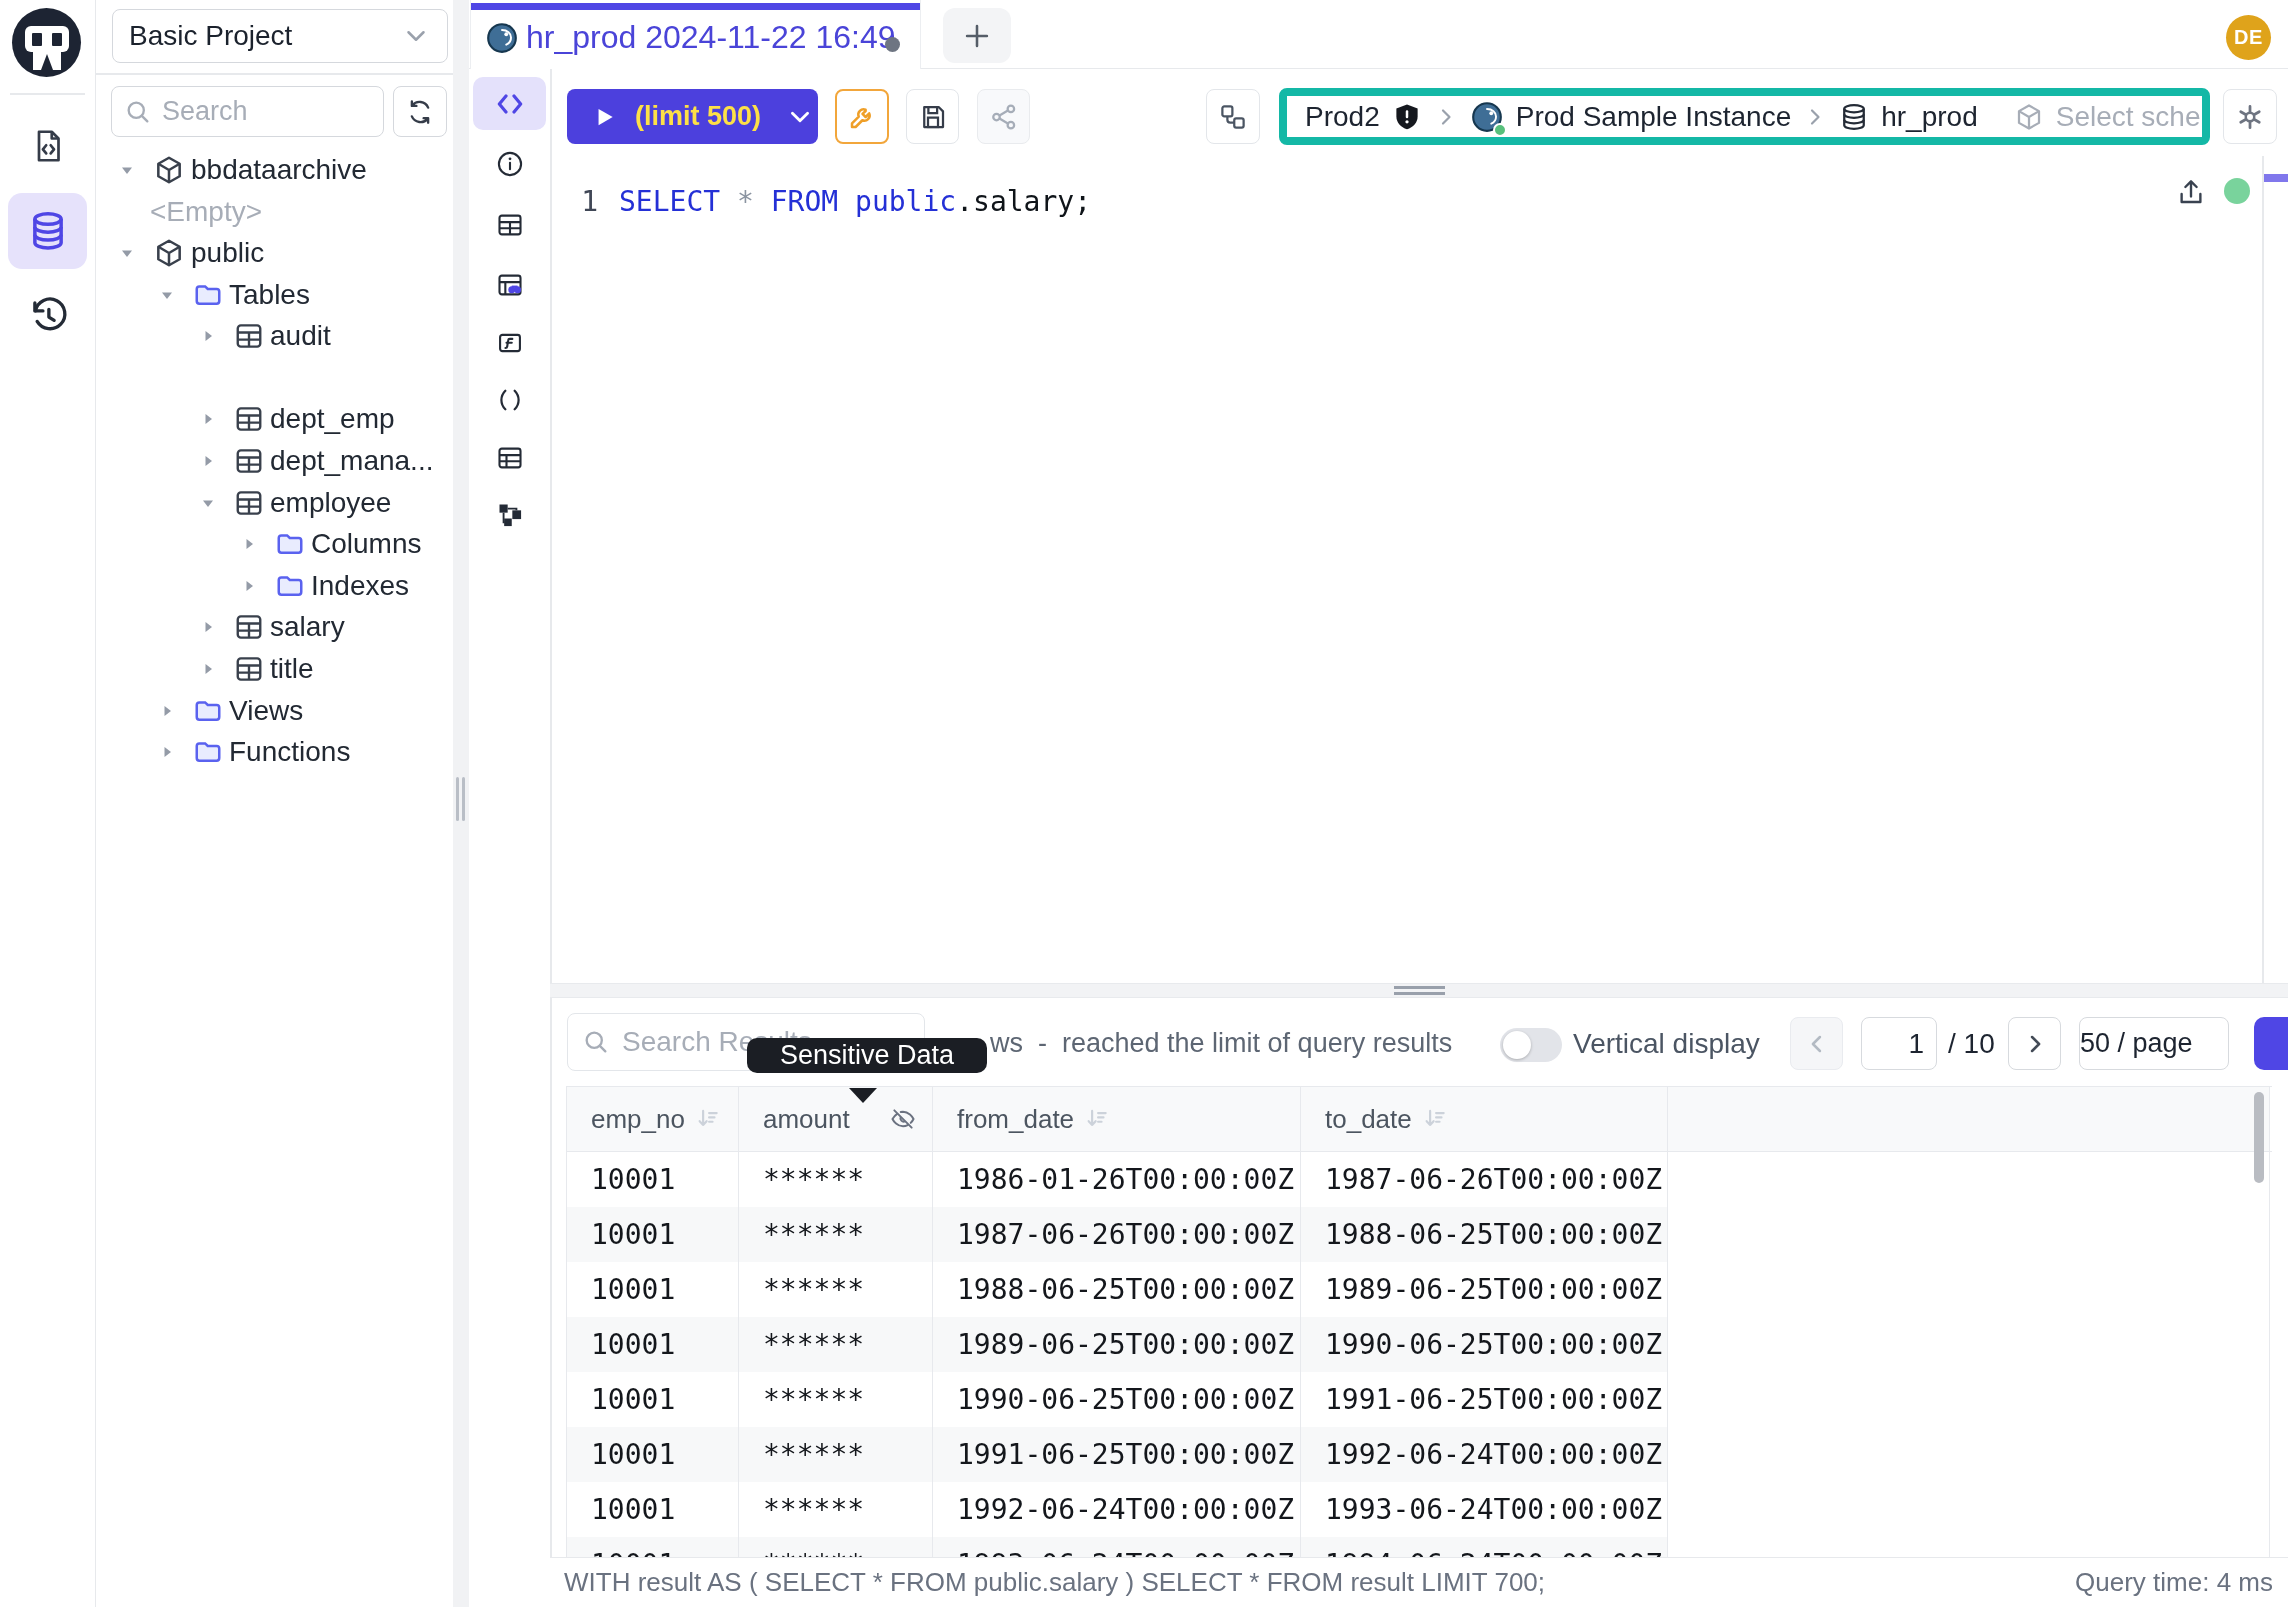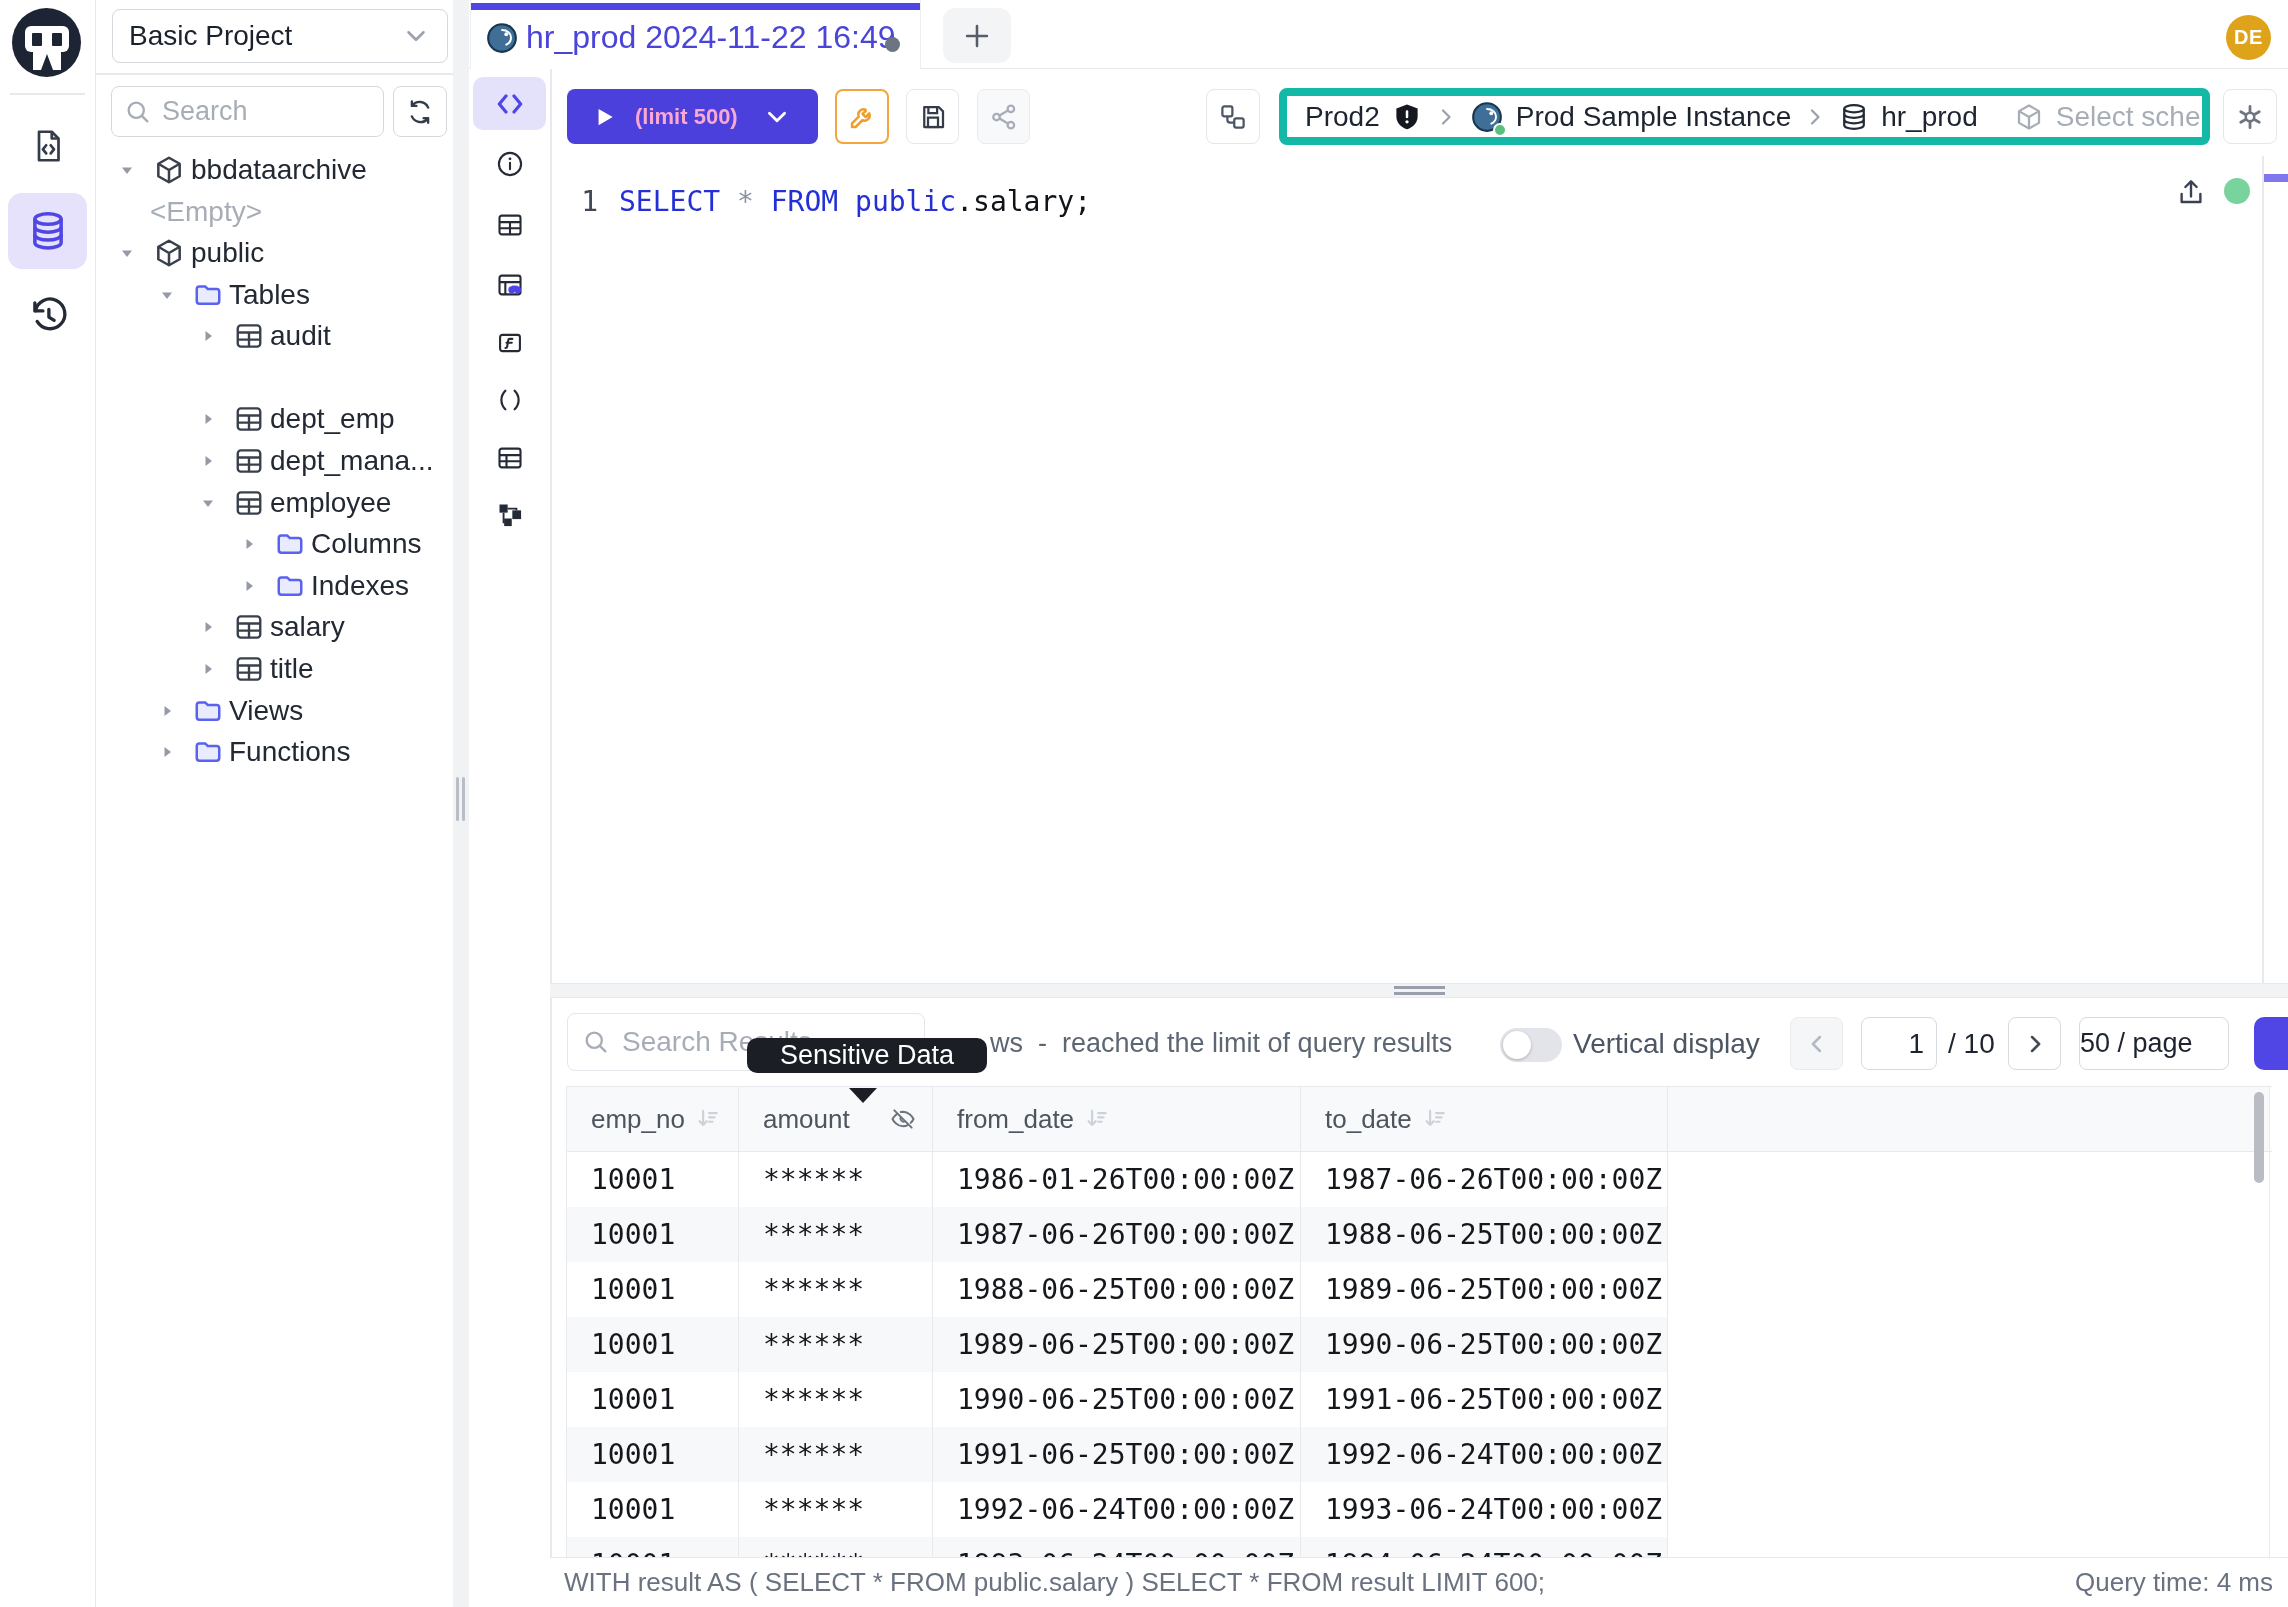--- a/index.html
+++ b/index.html
@@ -347,21 +347,21 @@
         <path d="M6.5 10v8.2h1M10 6.5h7.5V8" stroke="#242b36" stroke-width="1.6"></path>
       </svg>
     </div>
 
   <div class="abs flexc" style="left:567px;top:89px;width:251px;height:55px;border-radius:8px;background:#4c40dd;justify-content:flex-start;padding-left:24px;gap:18px">
     <span>
         <svg width="26" height="26" viewBox="0 0 24 24" fill="none" xmlns="http://www.w3.org/2000/svg">
           <path d="M7 4.5l13 7.5-13 7.5z" fill="#fff"></path>
         </svg>
       </span>
-    <span style="font-size:22px;color:#f9a8d4;font-weight:bold">(limit 500)</span>
+    <span style="font-size:27px;color:#fde047;font-weight:bold">(limit 500)</span>
     <span style="margin-left:8px">
         <svg width="26" height="26" viewBox="0 0 24 24" fill="none" xmlns="http://www.w3.org/2000/svg">
           <path d="M5 8.5l7 7 7-7" stroke="#fff" stroke-width="2.6" stroke-linecap="round" stroke-linejoin="round"></path>
         </svg>
       </span>
   </div>
   <div class="btn" style="left:835px;top:89px;width:54px;height:55px;border-color:#f2a63b;border-width:2px">
       <svg width="30" height="30" viewBox="0 0 24 24" fill="none" xmlns="http://www.w3.org/2000/svg">
         <path d="M14.9 6.2a4.2 4.2 0 0 0-5.5 5.5L4 17.1V20h2.9l5.4-5.4a4.2 4.2 0 0 0 5.5-5.5l-2.9 2.9-2.5-2.5 2.5-2.3z" stroke="#ef9f28" stroke-width="2" stroke-linecap="round" stroke-linejoin="round"></path>
       </svg>
@@ -612,21 +612,21 @@
   </div>
   <div class="abs" style="left:2254px;top:1092px;width:10px;height:91px;border-radius:5px;background:#b9bcc2"></div>
 
   <div class="abs flexc" style="left:747px;top:1038px;width:240px;height:35px;background:#1b1e24;border-radius:10px;justify-content:center;z-index:5">
     <span style="font-size:27px;color:#fff;font-weight:500;white-space:nowrap">Sensitive Data</span>
   </div>
   <div class="abs" style="left:849px;top:1088px;width:0;height:0;border-left:14px solid transparent;border-right:14px solid transparent;border-top:15px solid #1b1e24;z-index:5"></div>
 
   <div class="abs" style="left:550px;top:1557px;width:1738px;height:50px;background:#fff;border-top:1.5px solid #e7e9ec">
     <span class="abs flexc" style="left:14px;top:0;height:48px">
-      <span style="font-size:26px;color:#6a7280;white-space:nowrap">WITH result AS ( SELECT * FROM public.salary ) SELECT * FROM result LIMIT 600;</span>
+      <span style="font-size:26px;color:#6a7280;white-space:nowrap">WITH result AS ( SELECT * FROM public.salary ) SELECT * FROM result LIMIT 700;</span>
     </span>
     <span class="abs flexc" style="right:15px;top:0;height:48px">
       <span style="font-size:26px;color:#6a7280;white-space:nowrap">Query time: 4 ms</span>
     </span>
   </div>
 
 </div>
 
 
 </body></html>

